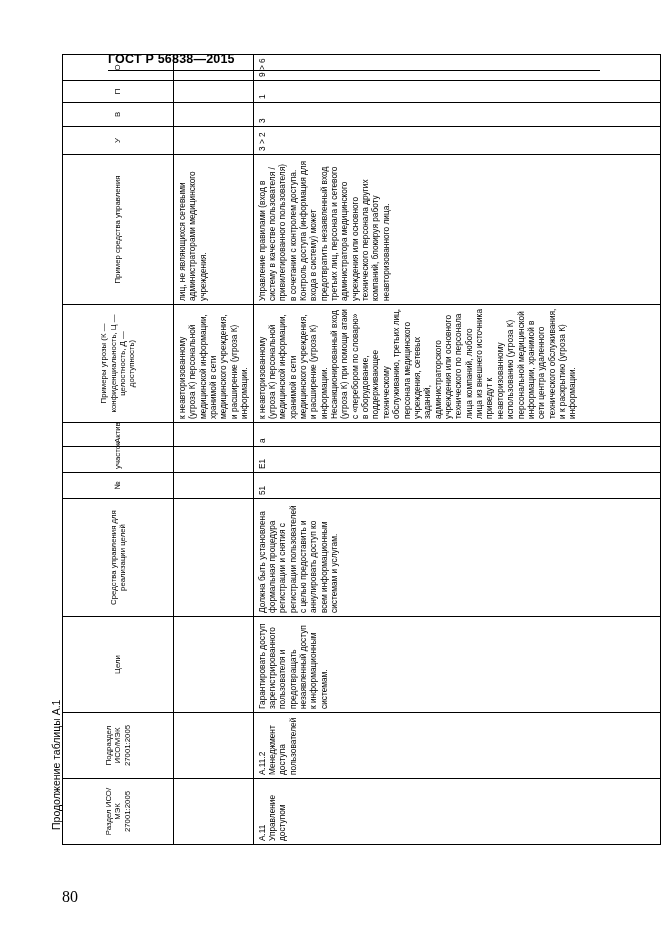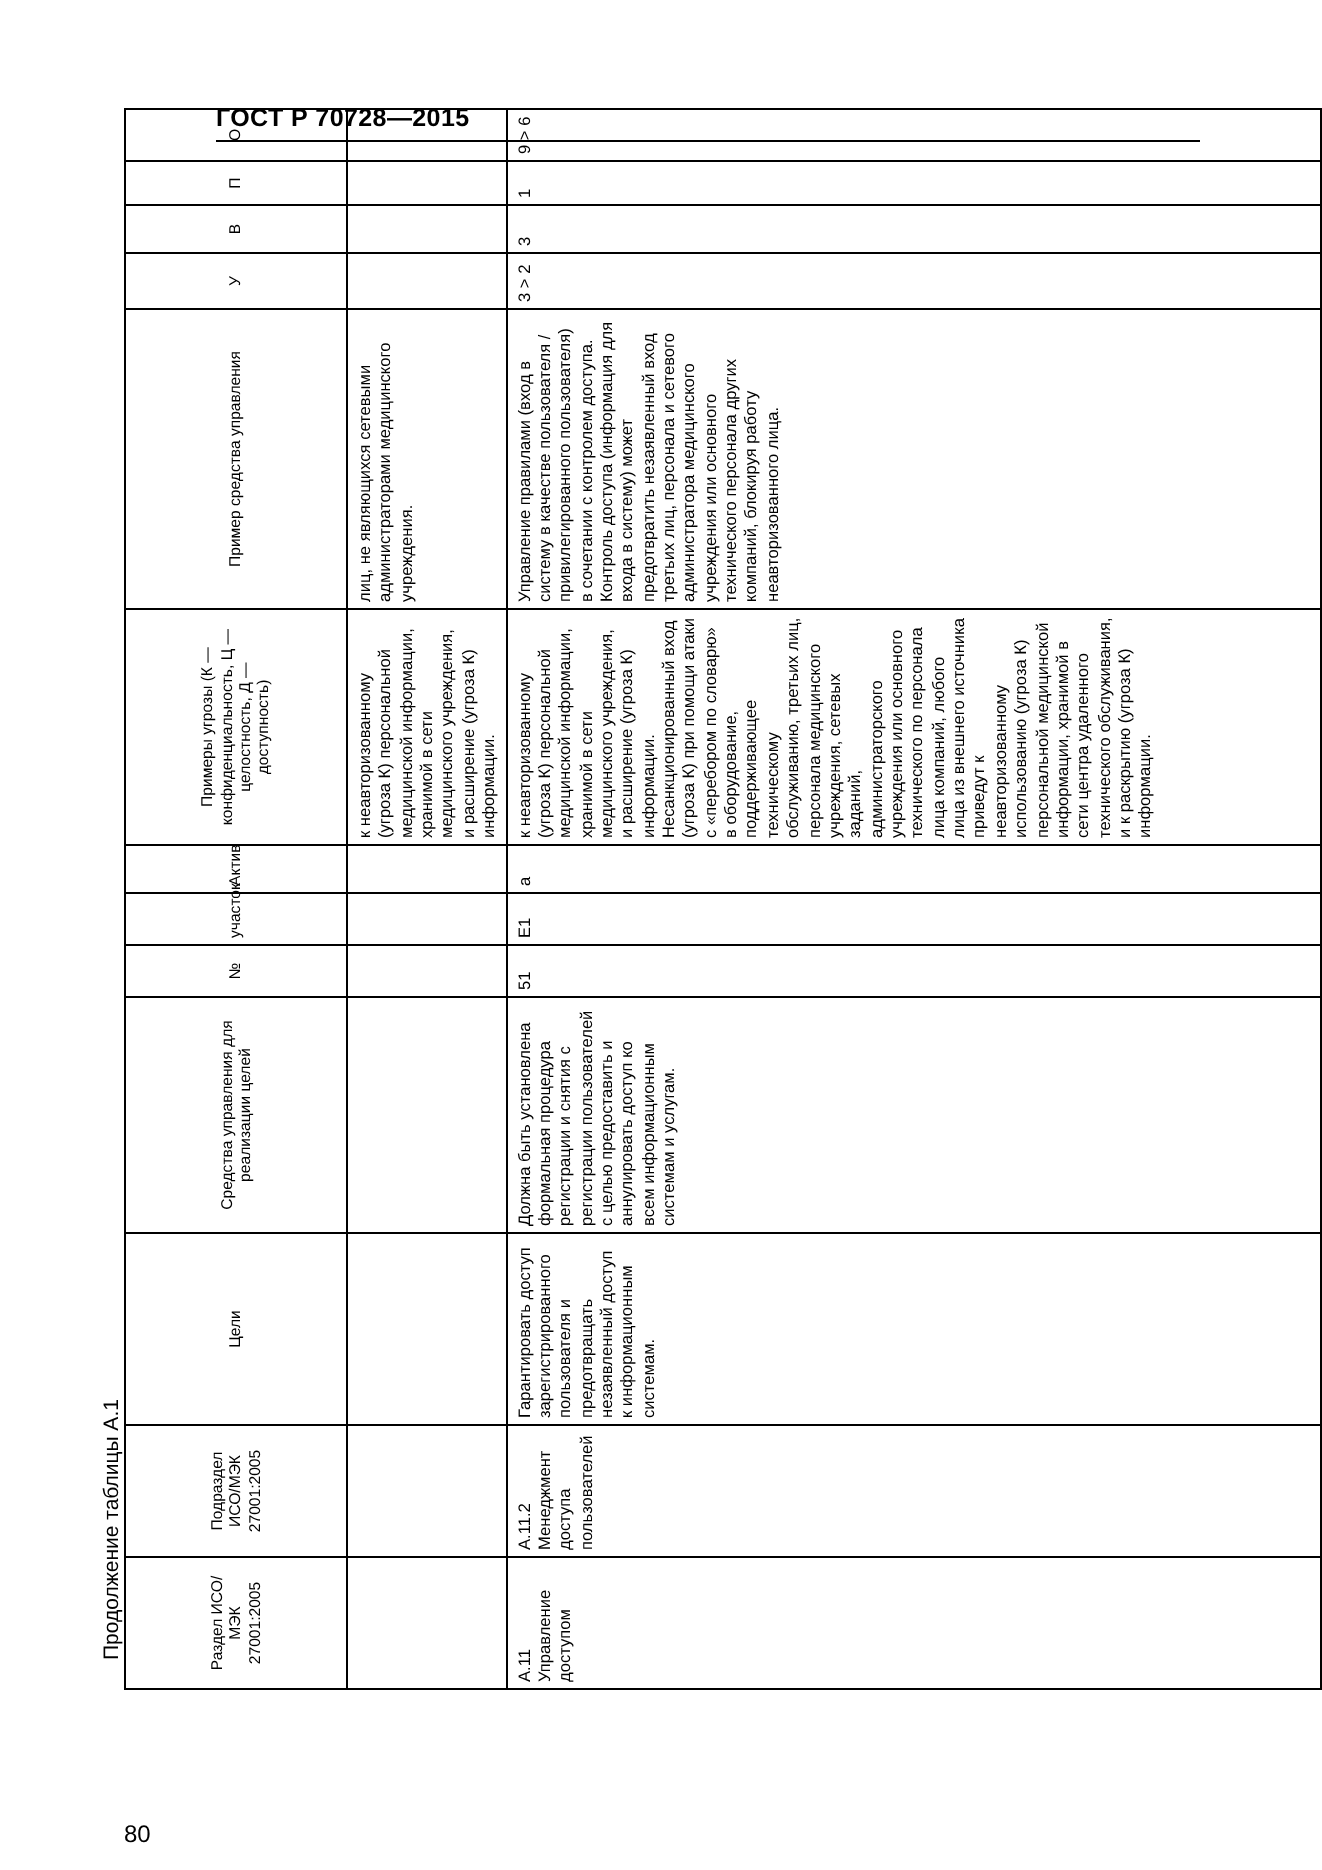--- a/index.html
+++ b/index.html
@@ -36,23 +36,23 @@
     left: 108px;
     top: 70px;
     width: 492px;
     height: 1px;
     background: #000000;
   }
   
   .page-number {
     position: absolute;
     left: 62px;
-    top: 910px;
-    font-family: Liberation Sans, sans-serif;
-    font-size: 12px;
+    top: 888px;
+    font-family: Liberation Serif, serif;
+    font-size: 16px;
   }
   
   .caption {
     position: absolute;
     left: 0px;
     top: 0px;
     transform-origin: 0 0;
     font-family: "Liberation Sans", sans-serif;
     font-size: 10.5px;
     white-space: nowrap;
@@ -120,21 +120,21 @@
   .hdr-small { font-size: 7.8px; line-height: 1.2; }
   .body-row td { height: 400px; }
   .spacer-row td { height: 52px; }
   .nowrap { white-space: nowrap; }
 </style>
 </head>
 <body>
 
 <div class="page">
 
-  <div class="std-header">ГОСТ Р 70728—2015</div>
+  <div class="std-header">ГОСТ Р 56838—2015</div>
   <div class="header-rule"></div>
 
   <div class="caption-wrap">
     <div class="caption">Продолжение таблицы А.1</div>
   </div>
 
   <div class="table-rot-wrap">
     <div class="table-rot">
       <table class="a1">
         <colgroup>

